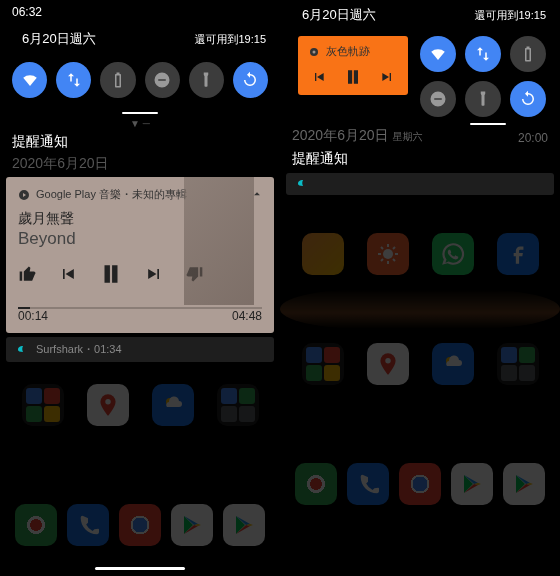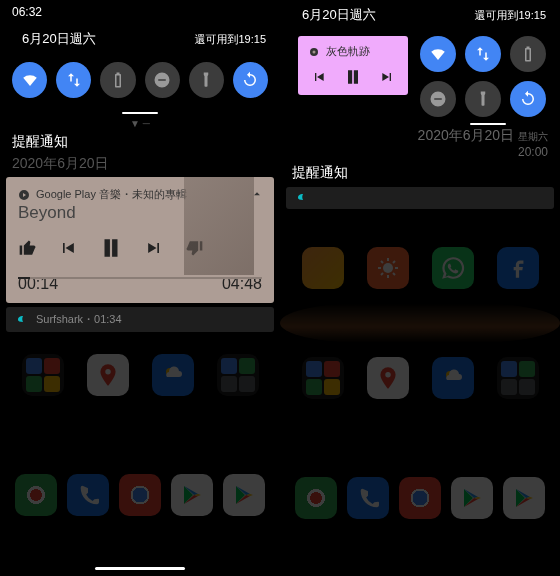--- a/index.html
+++ b/index.html
@@ -19,43 +19,43 @@
 .handle-bar { width: 36px; height: 2px; background: #fff; margin: 6px auto 4px; border-radius: 2px; }
 .notif-header { color: #fff; font-size: 14px; padding: 4px 12px; }
 .ghost-text { color: #555; font-size: 14px; padding: 0 12px; }
 .media-card { margin: 4px 6px; background: #ad9d95; border-radius: 3px; padding: 10px 12px; position: relative; }
 .media-title { font-size: 11px; color: #333; display: flex; align-items: center; gap: 6px; }
 .media-song { font-size: 14px; color: #222; margin-top: 8px; }
 .media-artist { font-size: 17px; color: #444; margin-top: 1px; }
 .media-controls { display: flex; align-items: center; gap: 20px; margin-top: 12px; }
 .media-controls svg { width: 20px; height: 20px; fill: #222; }
 .media-controls .big { width: 26px; height: 26px; }
-.progress-row { display: flex; justify-content: space-between; align-items: flex-end; margin-top: 14px; font-size: 16px; color: #222; }
+.progress-row { display: flex; justify-content: space-between; align-items: flex-end; margin-top: 22px; font-size: 12px; color: #222; }
 .progress-bar { position: absolute; bottom: 24px; left: 12px; right: 12px; height: 2px; background: #8a7d76; }
 .progress-fill { height: 100%; width: 5%; background: #222; }
 .expand-chev { position: absolute; top: 10px; right: 10px; }
 .album-art { position: absolute; top: 0; right: 20px; bottom: 28px; width: 70px; background: linear-gradient(135deg, #786b64, #5d5049); opacity: 0.6; }
 .small-notif { margin: 2px 6px; background: #1e1e1e; border-radius: 3px; padding: 5px 10px; display: flex; align-items: center; gap: 8px; font-size: 11px; color: #888; }
 .shark-icon { width: 12px; height: 12px; color: #0bbbc5; }
 
 
-.mini-player { background: #f0abfc; border-radius: 3px; padding: 8px 10px; margin: 2px 8px 0 8px; width: 130px; }
+.mini-player { background: #f97316; border-radius: 3px; padding: 8px 10px; margin: 2px 8px 0 8px; width: 130px; }
 .mini-title { font-size: 11px; color: #333; display: flex; align-items: center; gap: 6px; }
 .mini-controls { display: flex; align-items: center; gap: 16px; margin-top: 8px; justify-content: center; }
 .mini-controls svg { width: 16px; height: 16px; fill: #222; }
 .mini-controls .big { width: 20px; height: 20px; }
 
 .qs-grid-right { display: flex; gap: 9px; flex-wrap: wrap; width: 130px; padding: 2px 0; justify-content: flex-start; }
 .right-panel-top { display: flex; align-items: flex-start; padding: 0 10px; gap: 4px; }
 
 .home-row { display: flex; justify-content: space-around; padding: 14px 10px; }
 .home-icon { width: 42px; height: 42px; border-radius: 10px; display: flex; align-items: center; justify-content: center; font-size: 22px; position: relative; }
 .dimmed { opacity: 0.4; filter: brightness(0.6); }
 .planet-horizon { height: 40px; background: linear-gradient(180deg, transparent, #4a2f18 40%, #6b3f1f 60%, transparent); margin: 0; border-radius: 50% / 80%; }
-.ghost-date-right { color: #666; font-size: 14px; padding: 2px 12px; display: flex; justify-content: space-between; align-items: flex-end; flex-direction: column; }
+.ghost-date-right { color: #666; font-size: 14px; padding: 2px 12px; display: flex; justify-content: space-between; align-items: flex-end; }
 .notif-header-right { color: #fff; font-size: 14px; padding: 3px 12px; }
 
 .folder-grid { width: 42px; height: 42px; border-radius: 10px; background: rgba(60,60,60,0.5); display: grid; grid-template-columns: 1fr 1fr; grid-template-rows: 1fr 1fr; padding: 4px; gap: 2px; }
 .folder-grid > div { border-radius: 3px; }
 
 .icon-files { background: linear-gradient(135deg, #ff9a3c, #ffc107); }
 .icon-sun { background: #ff6b35; }
 .icon-wa { background: #25d366; }
 .icon-fb { background: #1877f2; border-radius: 10px; }
 .icon-mail { background: radial-gradient(circle, #ea4335 20%, #fff 20%, #fff 30%, #34a853 30%); }
@@ -138,20 +138,21 @@
       <svg width="12" height="12" viewBox="0 0 24 24">
           <path fill="#333" d="M12 2a10 10 0 100 20 10 10 0 000-20zM10 16V8l6 4z"></path>
         </svg>
       <span>Google Play 音樂・未知的專輯</span>
     </div>
     <div class="expand-chev">
       <svg width="14" height="14" viewBox="0 0 24 24">
           <path fill="#333" d="M7 14l5-5 5 5z"></path>
         </svg>
     </div>
+    <div class="media-song">歲月無聲</div>
     <div class="media-artist">Beyond</div>
     <div class="media-controls">
       <svg viewBox="0 0 24 24">
           <path d="M2 20h3V9H2zm19-9a2 2 0 00-2-2h-5l.8-4a1 1 0 00-.3-.9L13 3l-6 6v11h10l3-7z"></path>
         </svg>
       <svg viewBox="0 0 24 24">
           <path d="M6 6h2v12H6zm3 6l10 6V6z"></path>
         </svg>
       <svg class="big" viewBox="0 0 24 24">
           <path d="M6 4h5v16H6zm7 0h5v16h-5z"></path>

